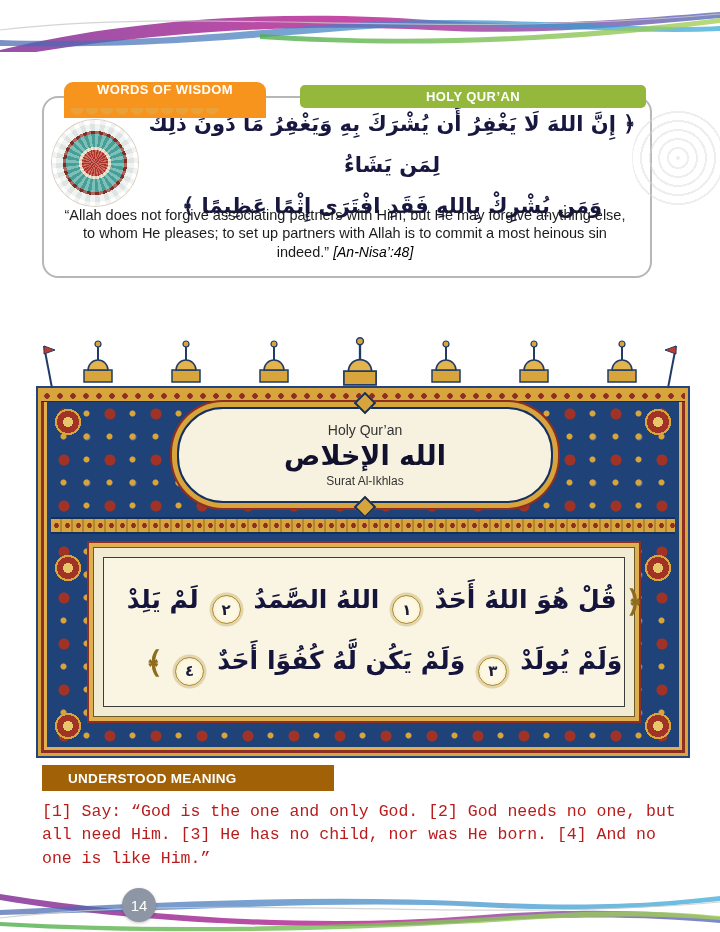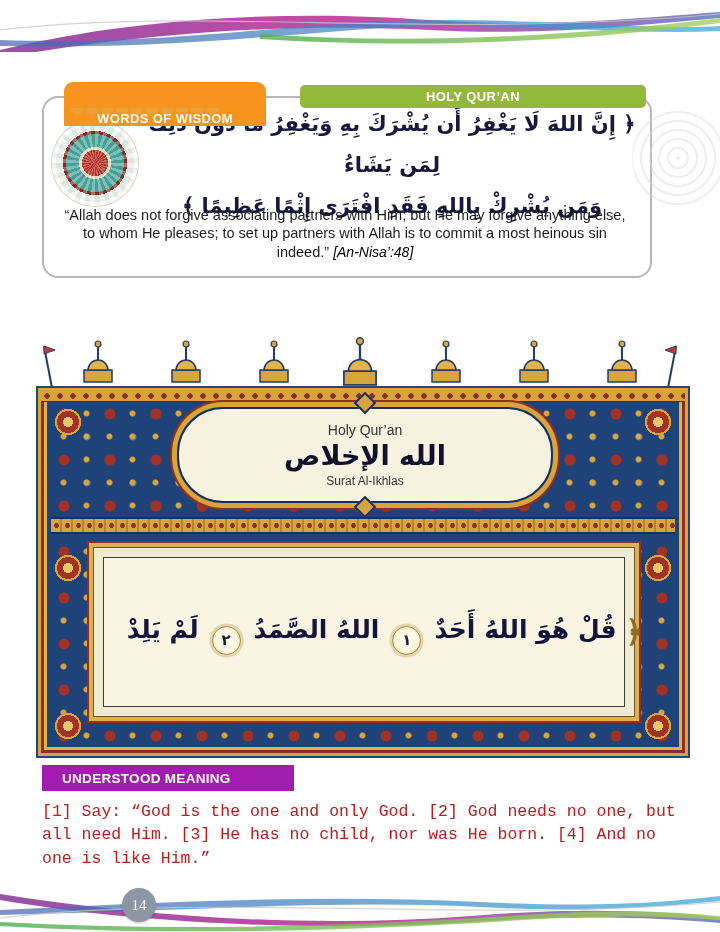--- a/index.html
+++ b/index.html
@@ -7,22 +7,22 @@
        font-family:"Liberation Sans",sans-serif;overflow:hidden;}
   .abs{position:absolute;}
 
   
   .top-wave{left:0;top:6px;width:720px;height:46px;}
   .bottom-wave{left:0;top:884px;width:720px;height:48px;}
 
   
   .wisdom-box{left:42px;top:96px;width:606px;height:178px;background:#fff;
               border:2px solid #b7b7b7;border-radius:16px;}
-  .tab-orange{left:64px;top:82px;width:202px;height:44px;background:#f7941d;
-              border-radius:9px 9px 0 0;display:flex;align-items:flex-end;justify-content:center;z-index:5;}
+  .tab-orange{left:64px;top:82px;width:202px;height:36px;background:#f7941d;
+              border-radius:9px 9px 0 0;display:flex;align-items:flex-start;justify-content:center;z-index:5;}
   .tab-orange::after{content:"";position:absolute;left:6px;top:26px;width:150px;height:8px;
               background:radial-gradient(circle at 7px 0,#e8a23b 6px,transparent 7px);
               background-size:15px 8px;background-repeat:repeat-x;opacity:.9;}
   .tab-green{left:300px;top:85px;width:346px;height:23px;background:#93b83c;border-radius:5px;
               display:flex;align-items:center;justify-content:center;z-index:5;}
   .tab-label{color:#fff;font-weight:bold;font-size:13px;letter-spacing:.4px;}
 
   .rosette{left:52px;top:120px;width:86px;height:86px;border-radius:50%;
     background:
       repeating-conic-gradient(rgba(255,255,255,.28) 0deg 7.5deg, rgba(0,0,0,.05) 7.5deg 15deg),
@@ -86,29 +86,29 @@
     font-size:25px;line-height:2.05;white-space:nowrap;margin-left:41px;}
   .v-text{margin:0 5px;}
   .v-bracket{color:#8e6b1f;font-size:30px;margin:0 4px;vertical-align:-4px;}
   .ayah-circle{display:inline-flex;align-items:center;justify-content:center;
     width:27px;height:27px;border-radius:50%;
     background:radial-gradient(circle,#fdf8e4 55%,#f0dfae 100%);
     border:1.5px solid #a5821f;box-shadow:0 0 0 2.5px rgba(165,130,31,.28);
     color:#1b1b3a;font-size:15px;margin:0 8px;vertical-align:-7px;}
 
   
-  .meaning-bar{left:42px;top:765px;width:252px;height:26px;background:#a21caf;
-    display:flex;align-items:center;padding-left:20px;box-sizing:border-box;}
+  .meaning-bar{left:42px;top:765px;width:292px;height:26px;background:#a16207;
+    display:flex;align-items:center;padding-left:26px;box-sizing:border-box;}
   .meaning-bar span{color:#fff;font-weight:bold;font-size:13.5px;letter-spacing:.3px;}
   .meaning-text{left:42px;top:800px;width:640px;font-size:16.5px;line-height:1.42;color:#b91c1c;font-family:Liberation Mono, monospace;}
 
   
   .page-num{left:122px;top:888px;width:34px;height:34px;border-radius:50%;background:#8d96a4;
     display:flex;align-items:center;justify-content:center;color:#fff;font-size:15px;
-    box-shadow:0 1px 3px rgba(0,0,0,.25);z-index:6;font-family:Liberation Serif, serif;}
+    box-shadow:0 1px 3px rgba(0,0,0,.25);z-index:6;}
 </style>
 </head>
 <body>
 
 <svg class="abs top-wave" viewBox="0 0 720 46">
   <defs>
     <linearGradient id="gPurple" x1="0" y1="0" x2="1" y2="0">
       <stop offset="0" stop-color="#8a3f9e"></stop>
         <stop offset=".5" stop-color="#c2369b"></stop>
         <stop offset="1" stop-color="#6a7fc1"></stop>
@@ -185,20 +185,21 @@
     <div class="cart-title-en">Holy Qur’an</div>
     <div class="cart-title-ar">الله الإخلاص</div>
     <div class="cart-title-translit">Surat Al-Ikhlas</div>
   </div>
 
   <div class="divider-band"></div>
 
   <div class="verse-panel">
     <div class="verse-inner">
         <div class="verse-line"><span class="v-bracket">﴿</span><span class="v-text">قُلْ هُوَ اللهُ أَحَدٌ</span><span class="ayah-circle">١</span><span class="v-text">اللهُ الصَّمَدُ</span><span class="ayah-circle">٢</span><span class="v-text">لَمْ يَلِدْ</span></div>
+        <div class="verse-line"><span class="v-text">وَلَمْ يُولَدْ</span><span class="ayah-circle">٣</span><span class="v-text">وَلَمْ يَكُن لَّهُ كُفُوًا أَحَدٌ</span><span class="ayah-circle">٤</span><span class="v-bracket">﴾</span></div>
       </div>
   </div>
 </div>
 
 <div class="abs meaning-bar">
   <span>UNDERSTOOD MEANING</span>
 </div>
 <div class="abs meaning-text">[1] Say: “God is the one and only God. [2] God needs no one, but all need Him. [3] He has no child, nor was He born. [4] And no one is like Him.”</div>
 
 <svg class="abs bottom-wave" viewBox="0 0 720 48">

